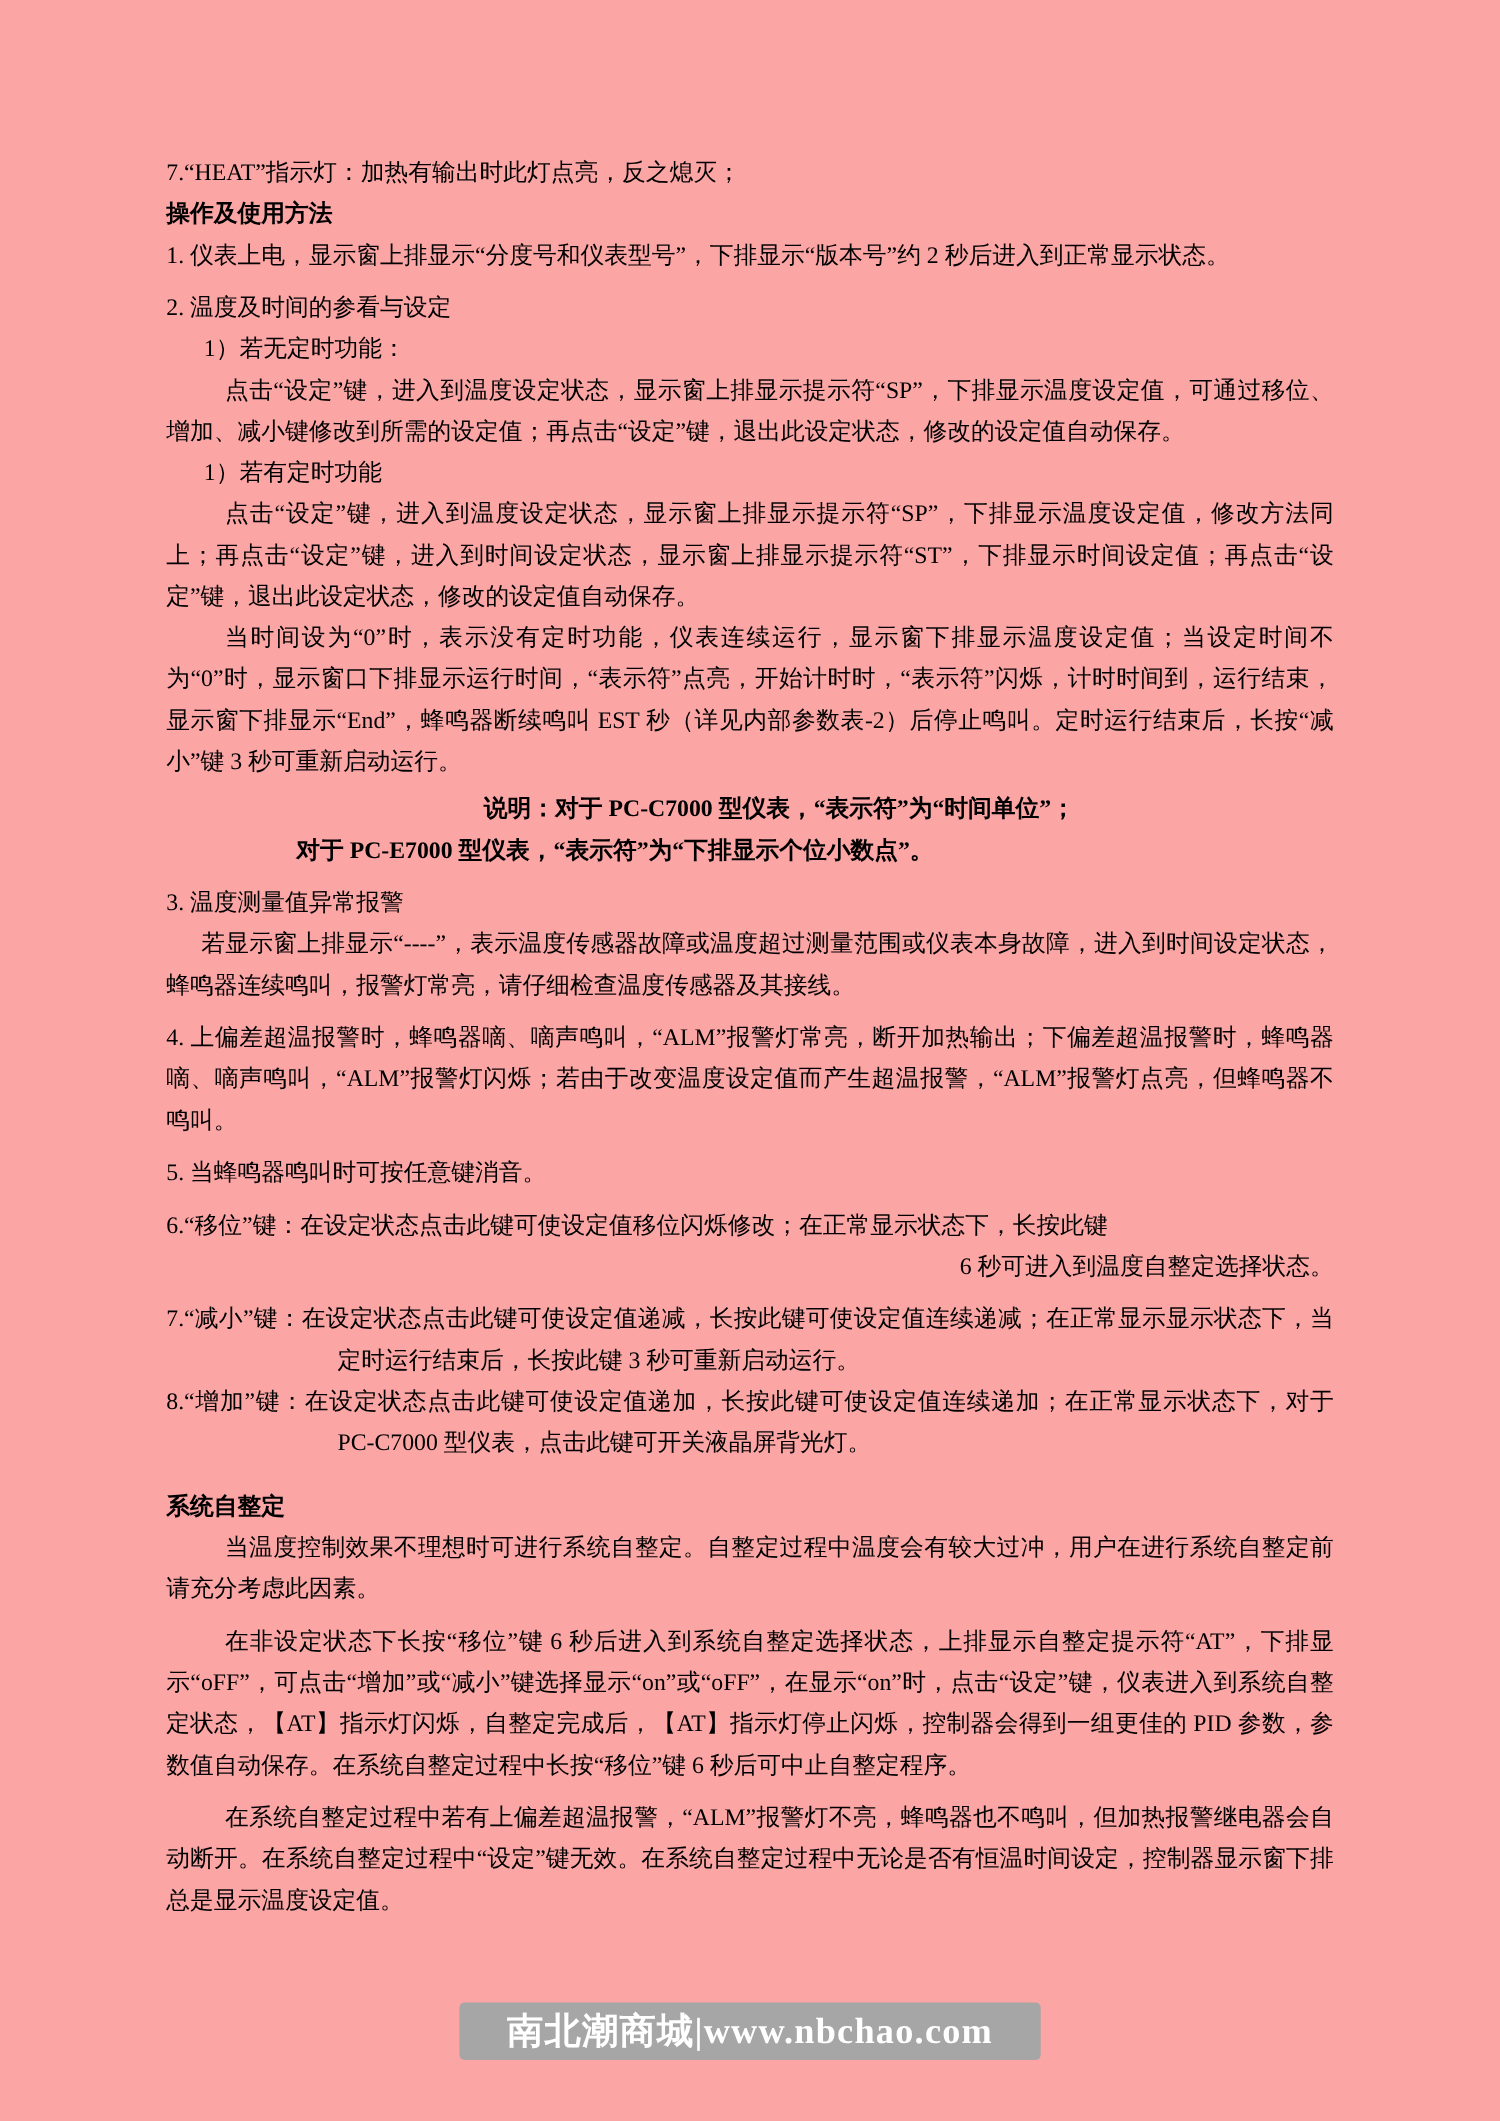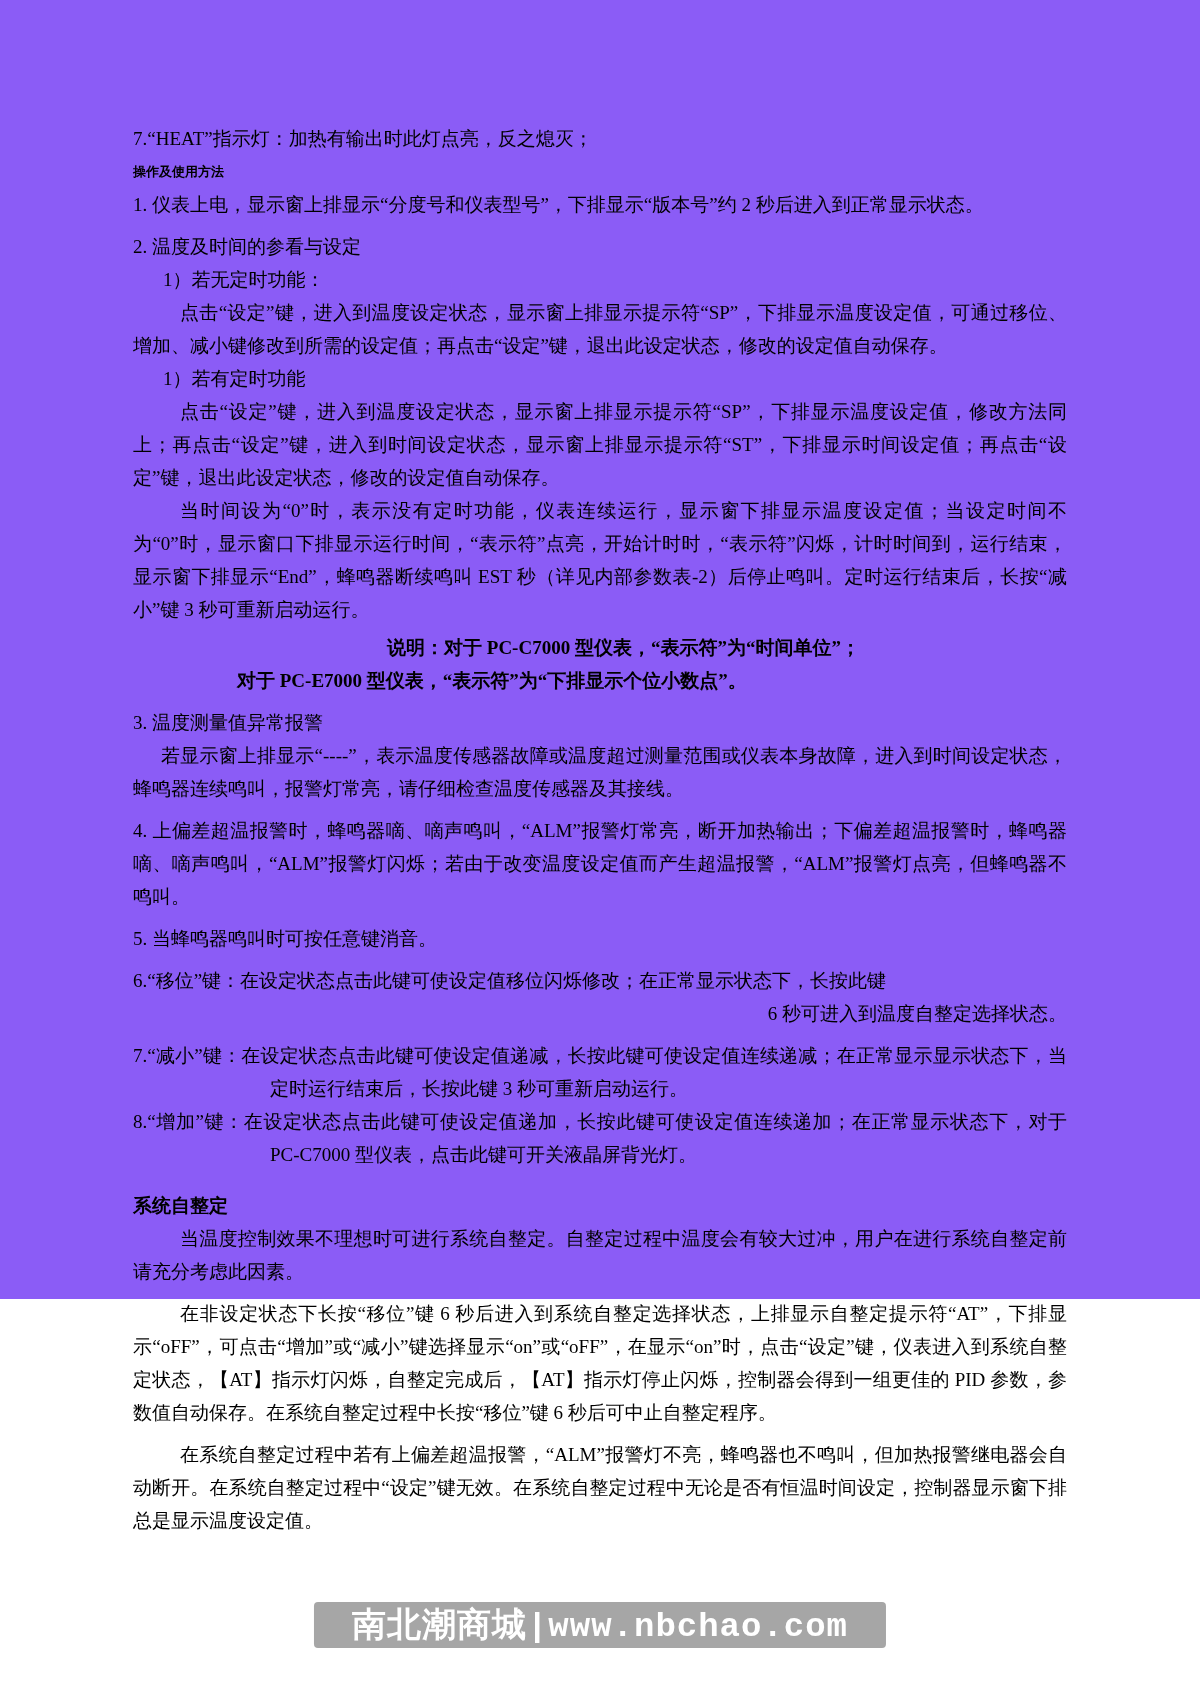--- a/index.html
+++ b/index.html
@@ -8,22 +8,22 @@
     width: 1200px;
     height: 1697px;
     position: relative;
     font-family: "Liberation Serif", "DejaVu Serif", serif;
     color: #000000;
     overflow: hidden;
   }
   .page {
     position: relative;
     width: 1200px;
-    height: 1299px;
-    background: #8b5cf6;
+    height: 1697px;
+    background: #fca5a5;
   }
   .content {
     position: absolute;
     left: 133px;
     top: 122px;
     width: 934px;
     font-size: 19px;
     line-height: 33px;
     text-align: justify;
     text-justify: inter-ideograph;
@@ -49,34 +49,34 @@
     padding: 0 38px;
     background: #a6a6a6;
     border-radius: 4px;
     display: flex;
     align-items: center;
     justify-content: center;
     white-space: nowrap;
   }
   .watermark-bar span {
     color: #ffffff;
-    font-family: Liberation Mono, monospace;
+    font-family: Liberation Serif, serif;
     font-weight: bold;
-    font-size: 34px;
+    font-size: 29px;
     letter-spacing: 1px;
   }
 </style>
 </head>
 <body>
 
 <div class="page">
 
   <main class="content">
     <p class="b">7.“HEAT”指示灯：加热有输出时此灯点亮，反之熄灭；</p>
-    <h2 class="b bold" style="font-size:13px;">操作及使用方法</h2>
+    <h2 class="b bold" style="font-size:19px;">操作及使用方法</h2>
     <p class="b">1. 仪表上电，显示窗上排显示“分度号和仪表型号”，下排显示“版本号”约 2 秒后进入到正常显示状态。</p>
     <p class="b mt">2. 温度及时间的参看与设定</p>
     <p class="b sub">1）若无定时功能：</p>
     <p class="b para">点击“设定”键，进入到温度设定状态，显示窗上排显示提示符“SP”，下排显示温度设定值，可通过移位、增加、减小键修改到所需的设定值；再点击“设定”键，退出此设定状态，修改的设定值自动保存。</p>
     <p class="b sub">1）若有定时功能</p>
     <p class="b para">点击“设定”键，进入到温度设定状态，显示窗上排显示提示符“SP”，下排显示温度设定值，修改方法同上；再点击“设定”键，进入到时间设定状态，显示窗上排显示提示符“ST”，下排显示时间设定值；再点击“设定”键，退出此设定状态，修改的设定值自动保存。</p>
     <p class="b para">当时间设为“0”时，表示没有定时功能，仪表连续运行，显示窗下排显示温度设定值；当设定时间不为“0”时，显示窗口下排显示运行时间，“表示符”点亮，开始计时时，“表示符”闪烁，计时时间到，运行结束，显示窗下排显示“End”，蜂鸣器断续鸣叫 EST 秒（详见内部参数表-2）后停止鸣叫。定时运行结束后，长按“减小”键 3 秒可重新启动运行。</p>
     <p class="b note1 mt-xs">说明：对于 PC-C7000 型仪表，“表示符”为“时间单位”；</p>
     <p class="b note2">对于 PC-E7000 型仪表，“表示符”为“下排显示个位小数点”。</p>
     <p class="b mt">3. 温度测量值异常报警</p>

